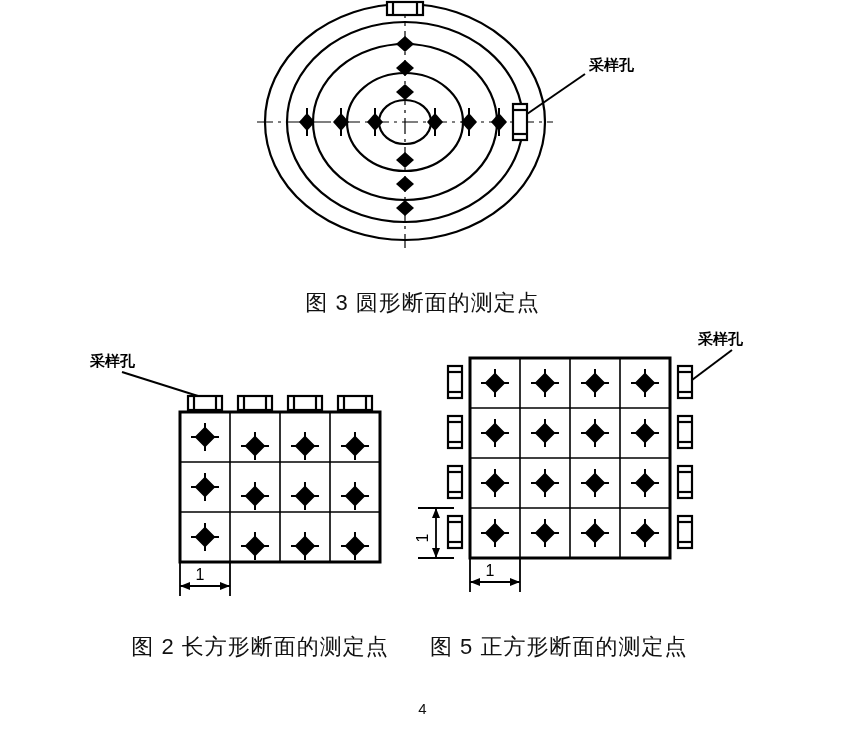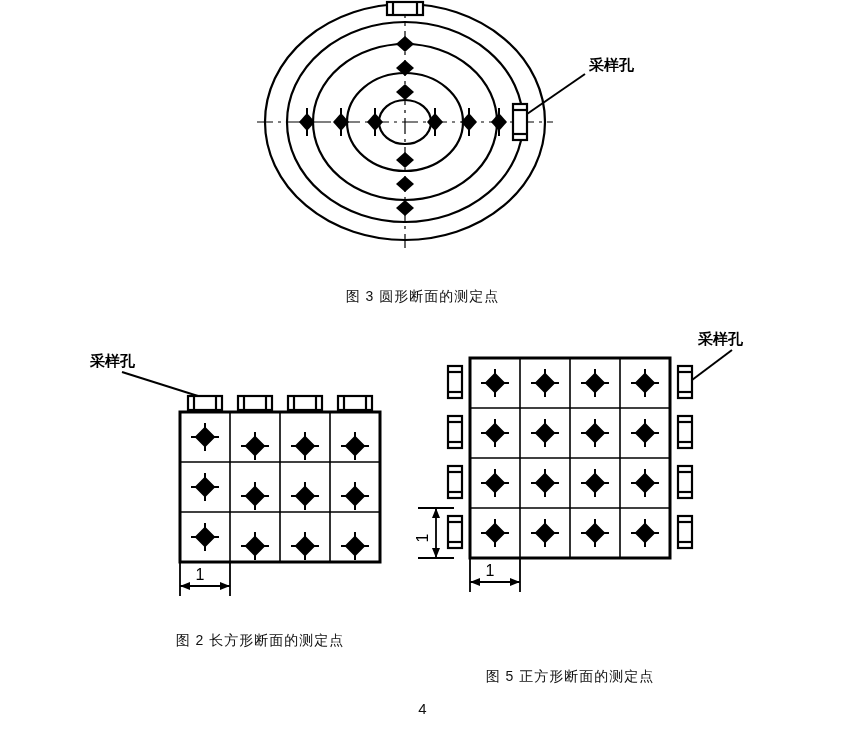--- a/index.html
+++ b/index.html
@@ -15,43 +15,43 @@
     color: #000;
     overflow: hidden;
   }
   .page {
     position: relative;
     width: 845px;
     height: 549px;
   }
   .fig-caption {
     position: absolute;
-    font-size: 14px;
+    font-size: 22px;
     font-family: "Liberation Sans", sans-serif;
     color: #111;
     white-space: nowrap;
     letter-spacing: 1px;
   }
   #fig3-caption {
     left: 0;
     right: 0;
     top: 288px;
     text-align: center;
   }
   #fig4-caption {
     left: 120px;
     top: 632px;
     width: 280px;
     text-align: center;
   }
   #fig5-caption {
     left: 430px;
-    top: 668px;
+    top: 632px;
     width: 280px;
-    text-align: center;
+    text-align: left;
   }
   #page-number {
     position: absolute;
     left: 0;
     right: 0;
     top: 700px;
     text-align: center;
     font-size: 15px;
     color: #111;
   }

